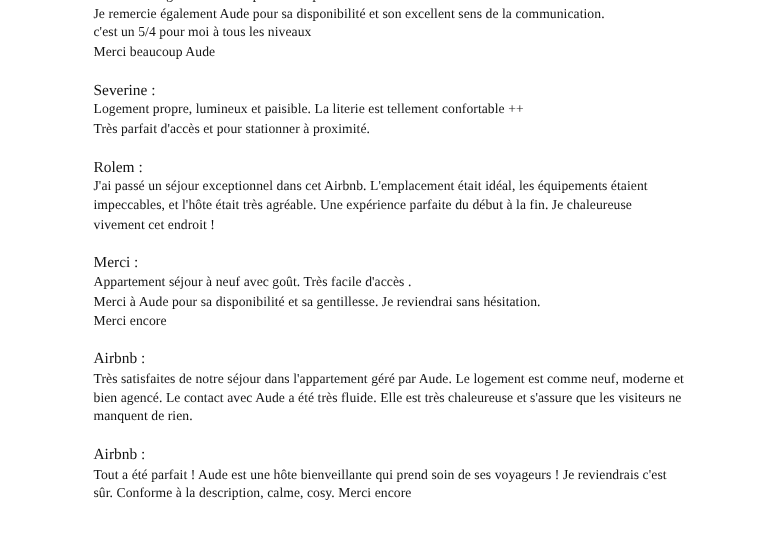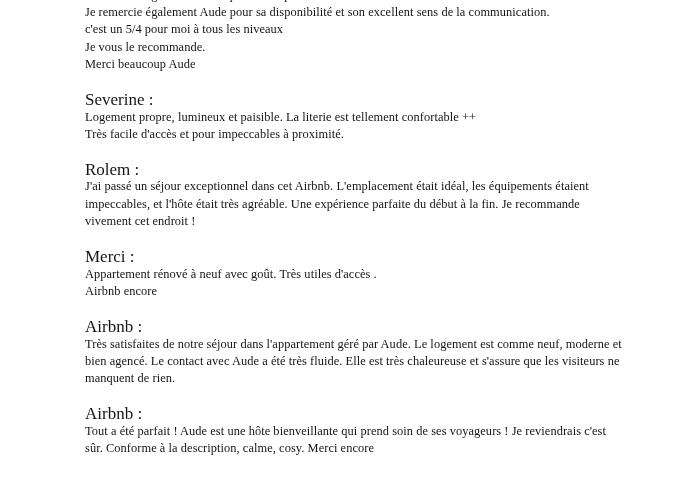--- a/index.html
+++ b/index.html
@@ -41,21 +41,21 @@
     color: #141414;
     white-space: pre-wrap;
     word-wrap: break-word;
     letter-spacing: 0.005em;
     margin: 0;
     padding: 0;
     text-rendering: optimizeLegibility;
   }
 
   .reviewer-name {
-    font-size: 17px;
+    font-size: 14px;
     line-height: 17.45px;
     color: #141414;
     margin: 0;
     padding: 0;
   }
 
   
   .block-gap {
     height: 17.45px;
     line-height: 17.45px;
@@ -66,45 +66,45 @@
 <body>
 
 <div id="page">
   <div id="doc-column">
 
     <div class="review-line">Je remercie également Aude pour sa disponibilité et son excellent sens de la communication.</div>
 
     <div class="review-block">
       <div class="review-line">Je remercie également Aude pour sa disponibilité et son excellent sens de la communication.</div>
       <div class="review-line">c'est un 5/4 pour moi à tous les niveaux</div>
-      <div class="review-line">Je vous le recommande.</div>
       <div class="review-line">Merci beaucoup Aude</div>
     </div>
 
     <div class="block-gap">&nbsp;</div>
 
     <div class="review-block">
       <div class="reviewer-name">Severine :</div>
       <div class="review-line">Logement propre, lumineux et paisible. La literie est tellement confortable ++</div>
-      <div class="review-line">Très facile d'accès et pour impeccables à proximité.</div>
+      <div class="review-line">Très parfait d'accès et pour stationner à proximité.</div>
     </div>
 
     <div class="block-gap">&nbsp;</div>
 
     <div class="review-block">
       <div class="reviewer-name">Rolem :</div>
-      <div class="review-line">J'ai passé un séjour exceptionnel dans cet Airbnb. L'emplacement était idéal, les équipements étaient impeccables, et l'hôte était très agréable. Une expérience parfaite du début à la fin. Je recommande vivement cet endroit !</div>
+      <div class="review-line">J'ai passé un séjour exceptionnel dans cet Airbnb. L'emplacement était idéal, les équipements étaient impeccables, et l'hôte était très agréable. Une expérience parfaite du début à la fin. Je chaleureuse vivement cet endroit !</div>
     </div>
 
     <div class="block-gap">&nbsp;</div>
 
     <div class="review-block">
       <div class="reviewer-name">Merci :</div>
-      <div class="review-line">Appartement rénové à neuf avec goût. Très utiles d'accès .</div>
-      <div class="review-line">Airbnb encore</div>
+      <div class="review-line">Appartement séjour à neuf avec goût. Très facile d'accès .</div>
+      <div class="review-line">Merci à Aude pour sa disponibilité et sa gentillesse. Je reviendrai sans hésitation.</div>
+      <div class="review-line">Merci encore</div>
     </div>
 
     <div class="block-gap">&nbsp;</div>
 
     <div class="review-block">
       <div class="reviewer-name">Airbnb :</div>
       <div class="review-line">Très satisfaites de notre séjour dans l'appartement géré par Aude. Le logement est comme neuf, moderne et bien agencé. Le contact avec Aude a été très fluide. Elle est très chaleureuse et s'assure que les visiteurs ne manquent de rien.</div>
     </div>
 
     <div class="block-gap">&nbsp;</div>

